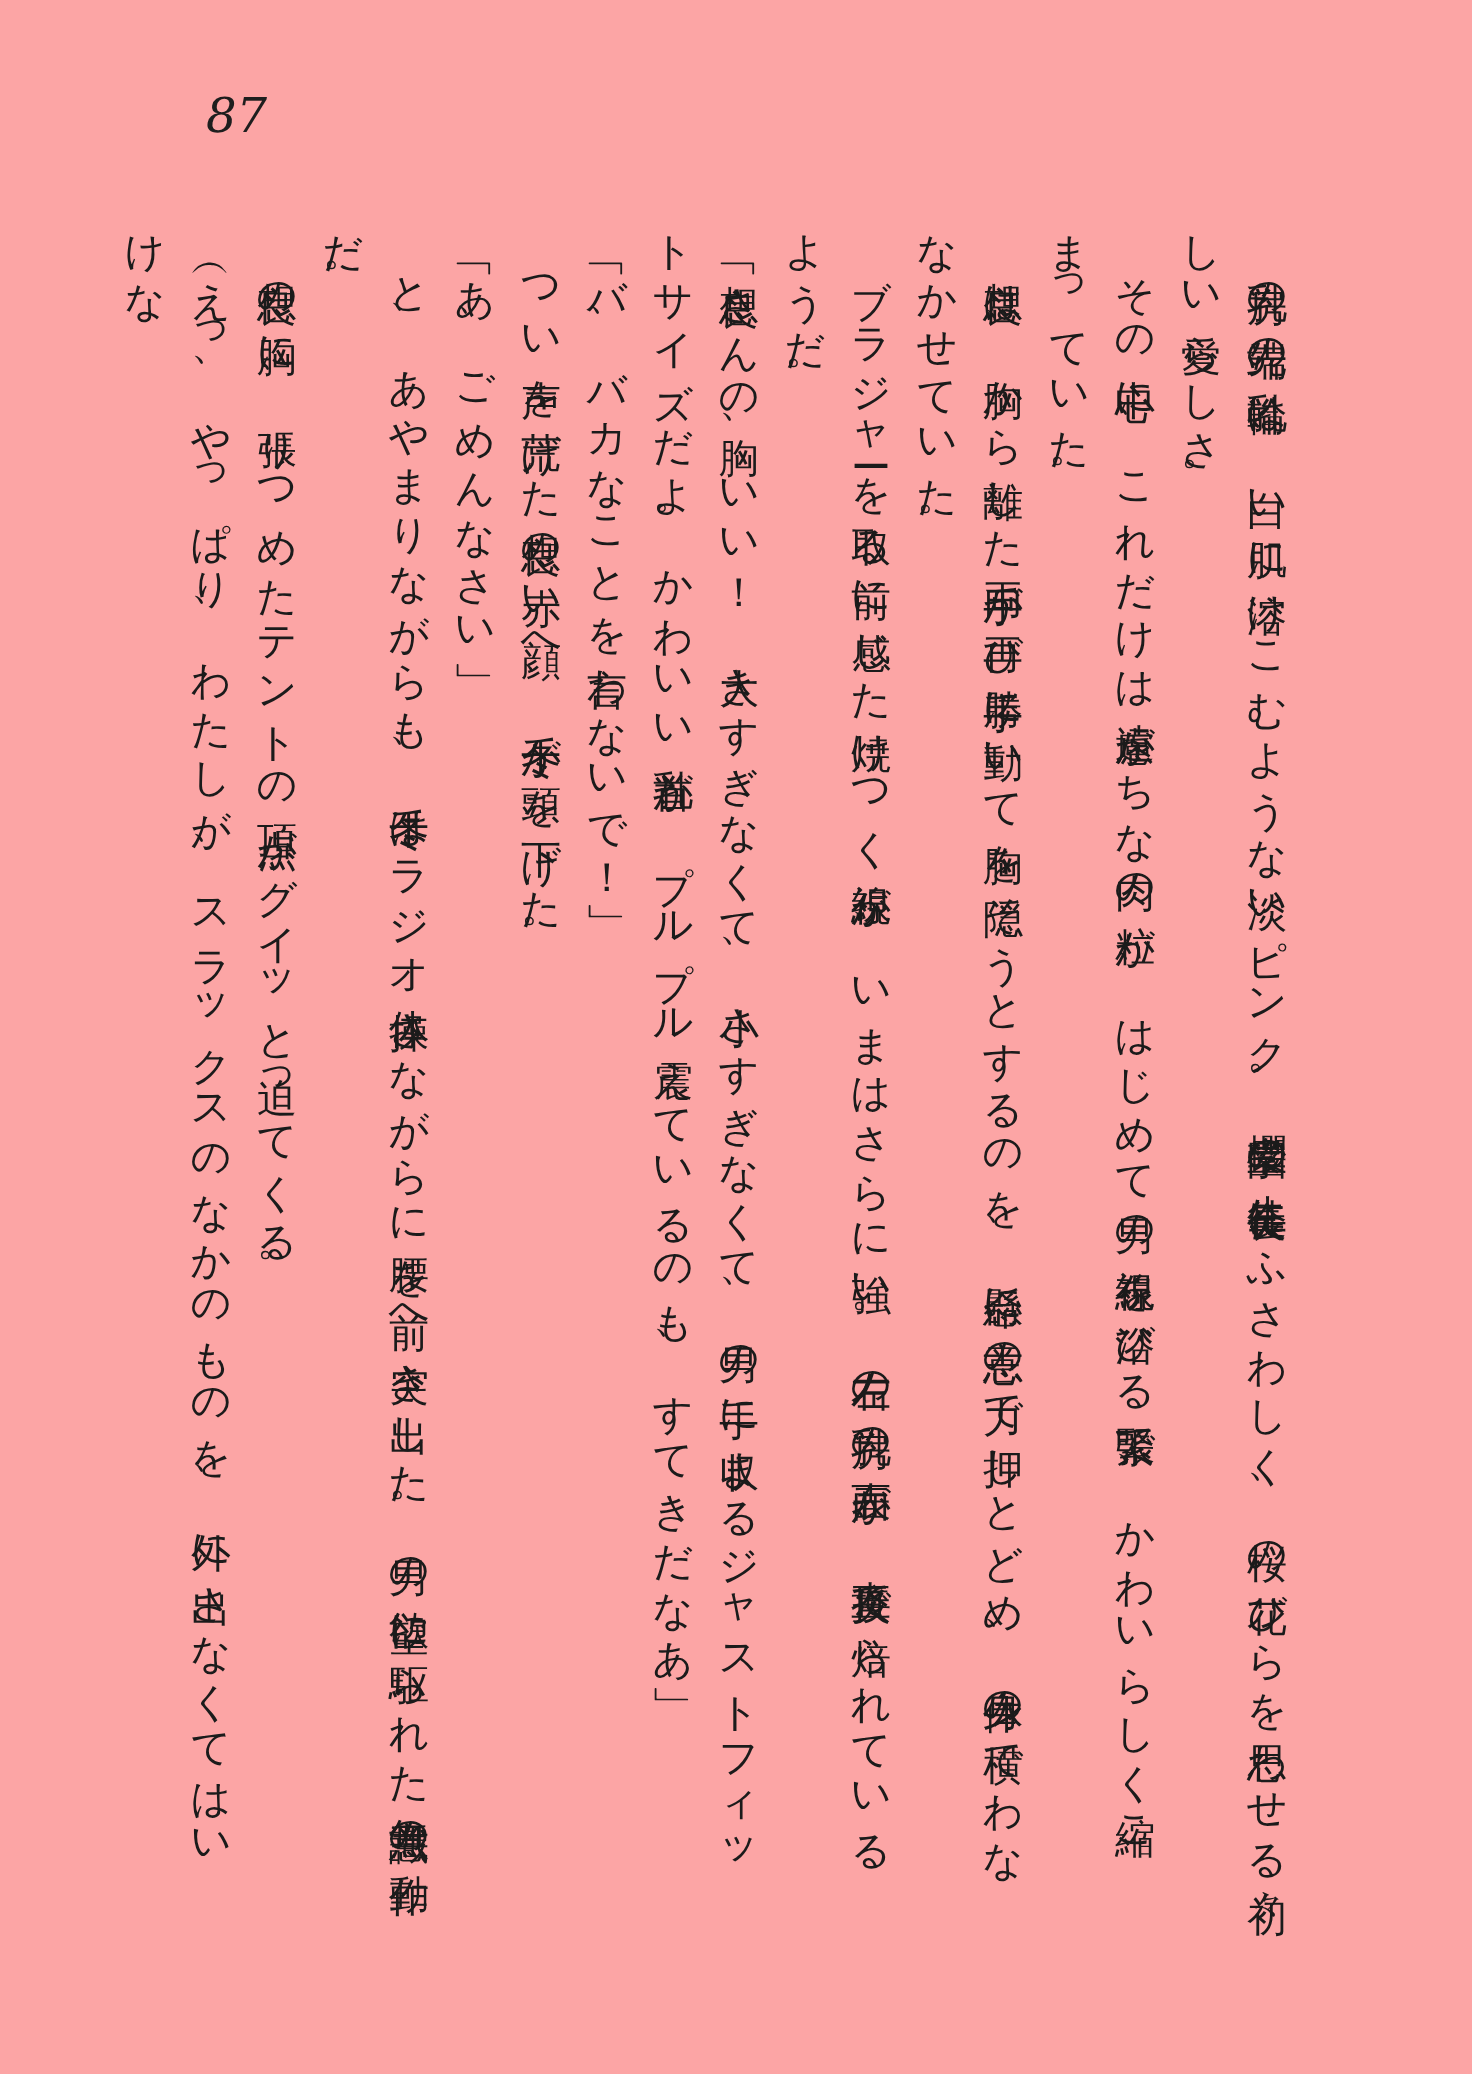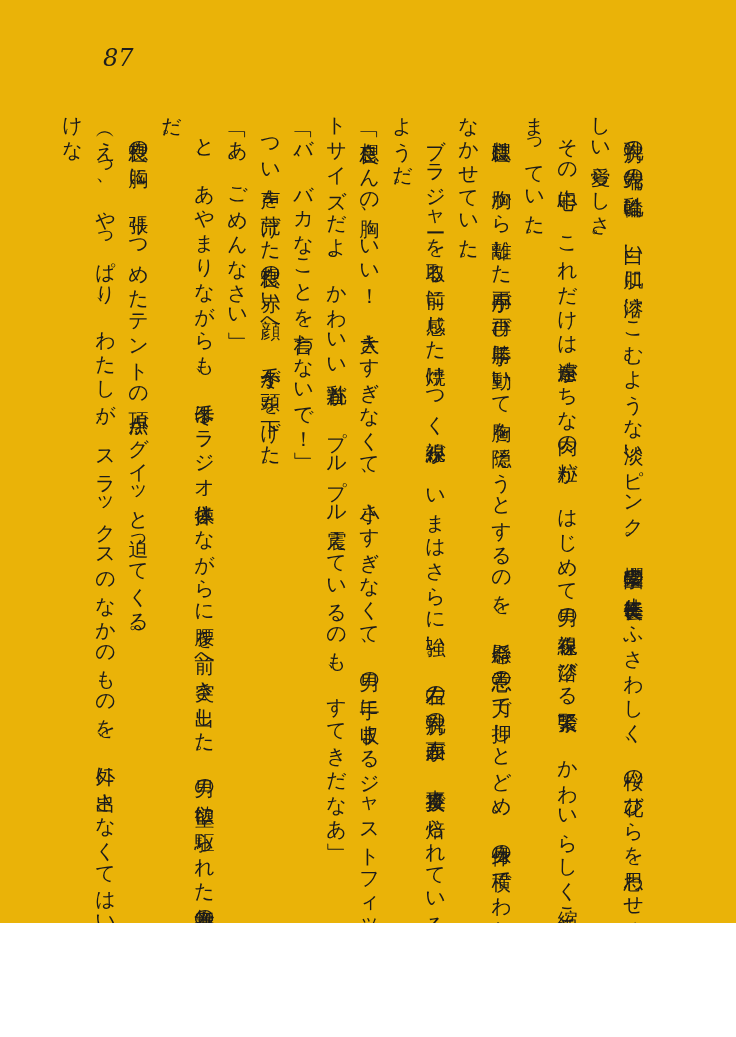--- a/index.html
+++ b/index.html
@@ -3,22 +3,22 @@
 <meta charset="utf-8">
 <style>
   html, body {
     margin: 0;
     padding: 0;
     background: #ffffff;
   }
   .page {
     position: relative;
     width: 736px;
-    height: 923px;
-    background: #eab308;
+    height: 1037px;
+    background: #fca5a5;
     overflow: hidden;
     font-family: "DejaVu Serif", "Liberation Serif", serif;
   }
   .page-number {
     position: absolute;
     top: 44px;
     left: 103px;
     font-size: 24px;
     font-style: italic;
     color: #1e1e1e;

